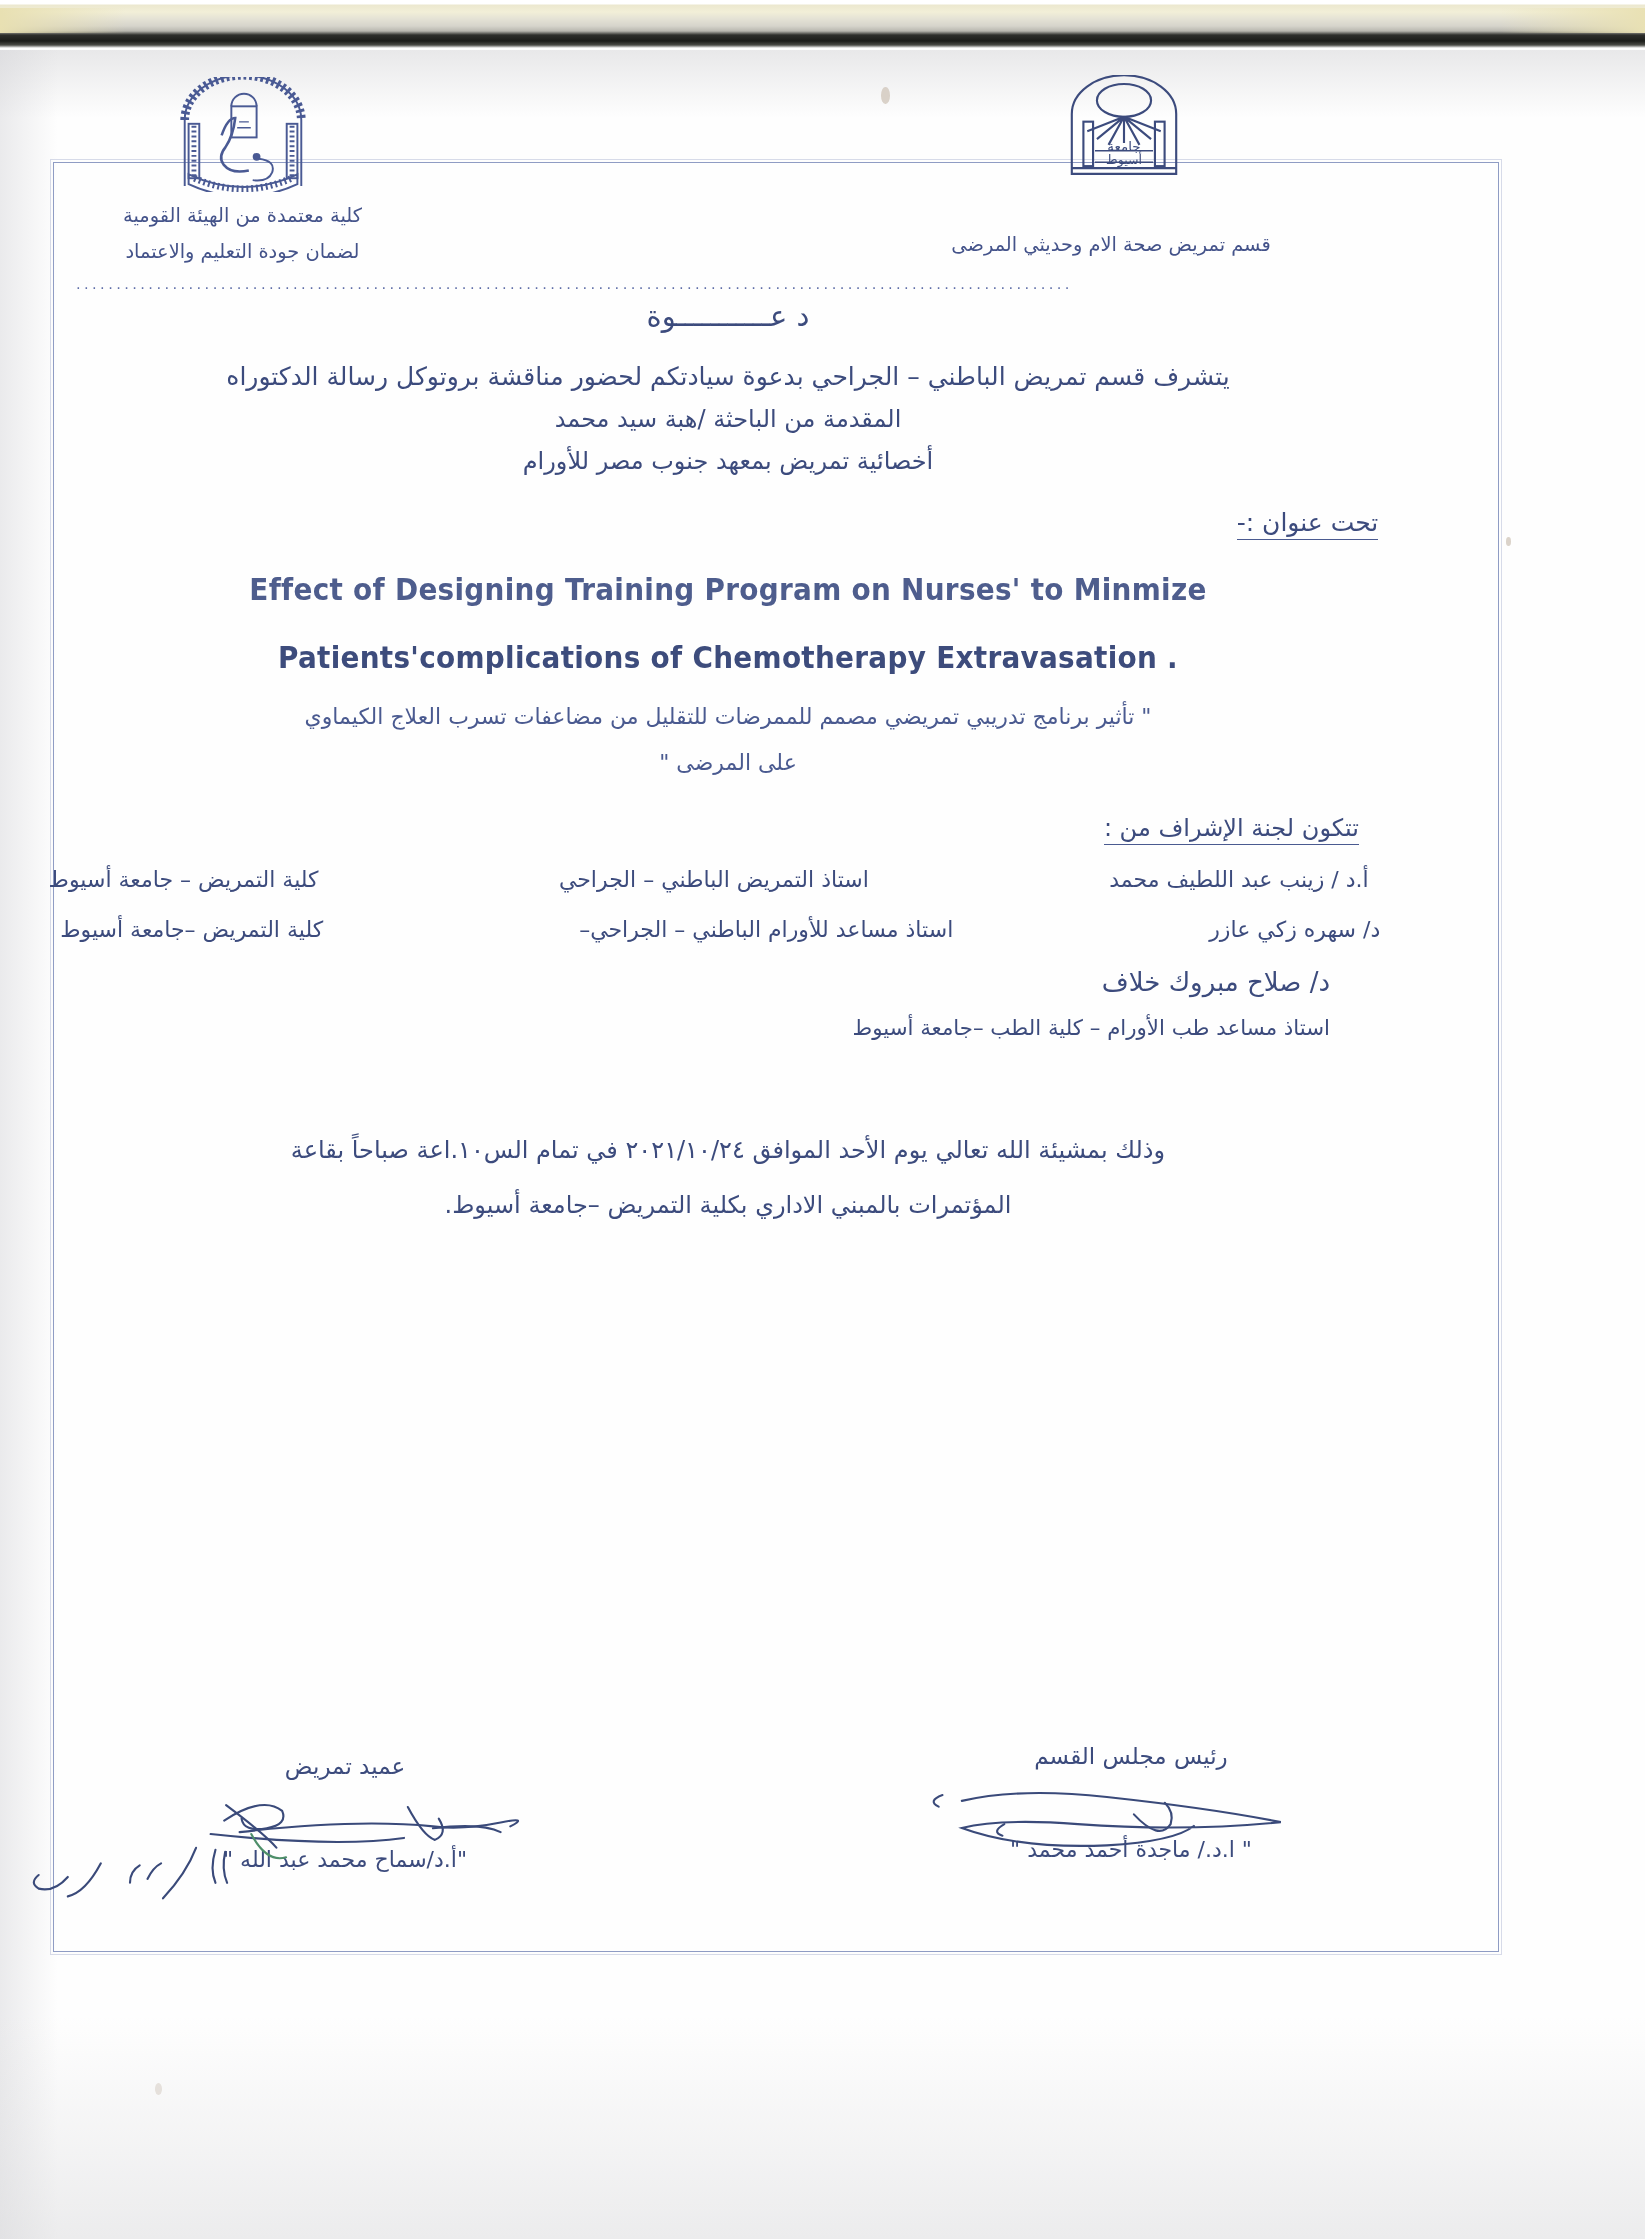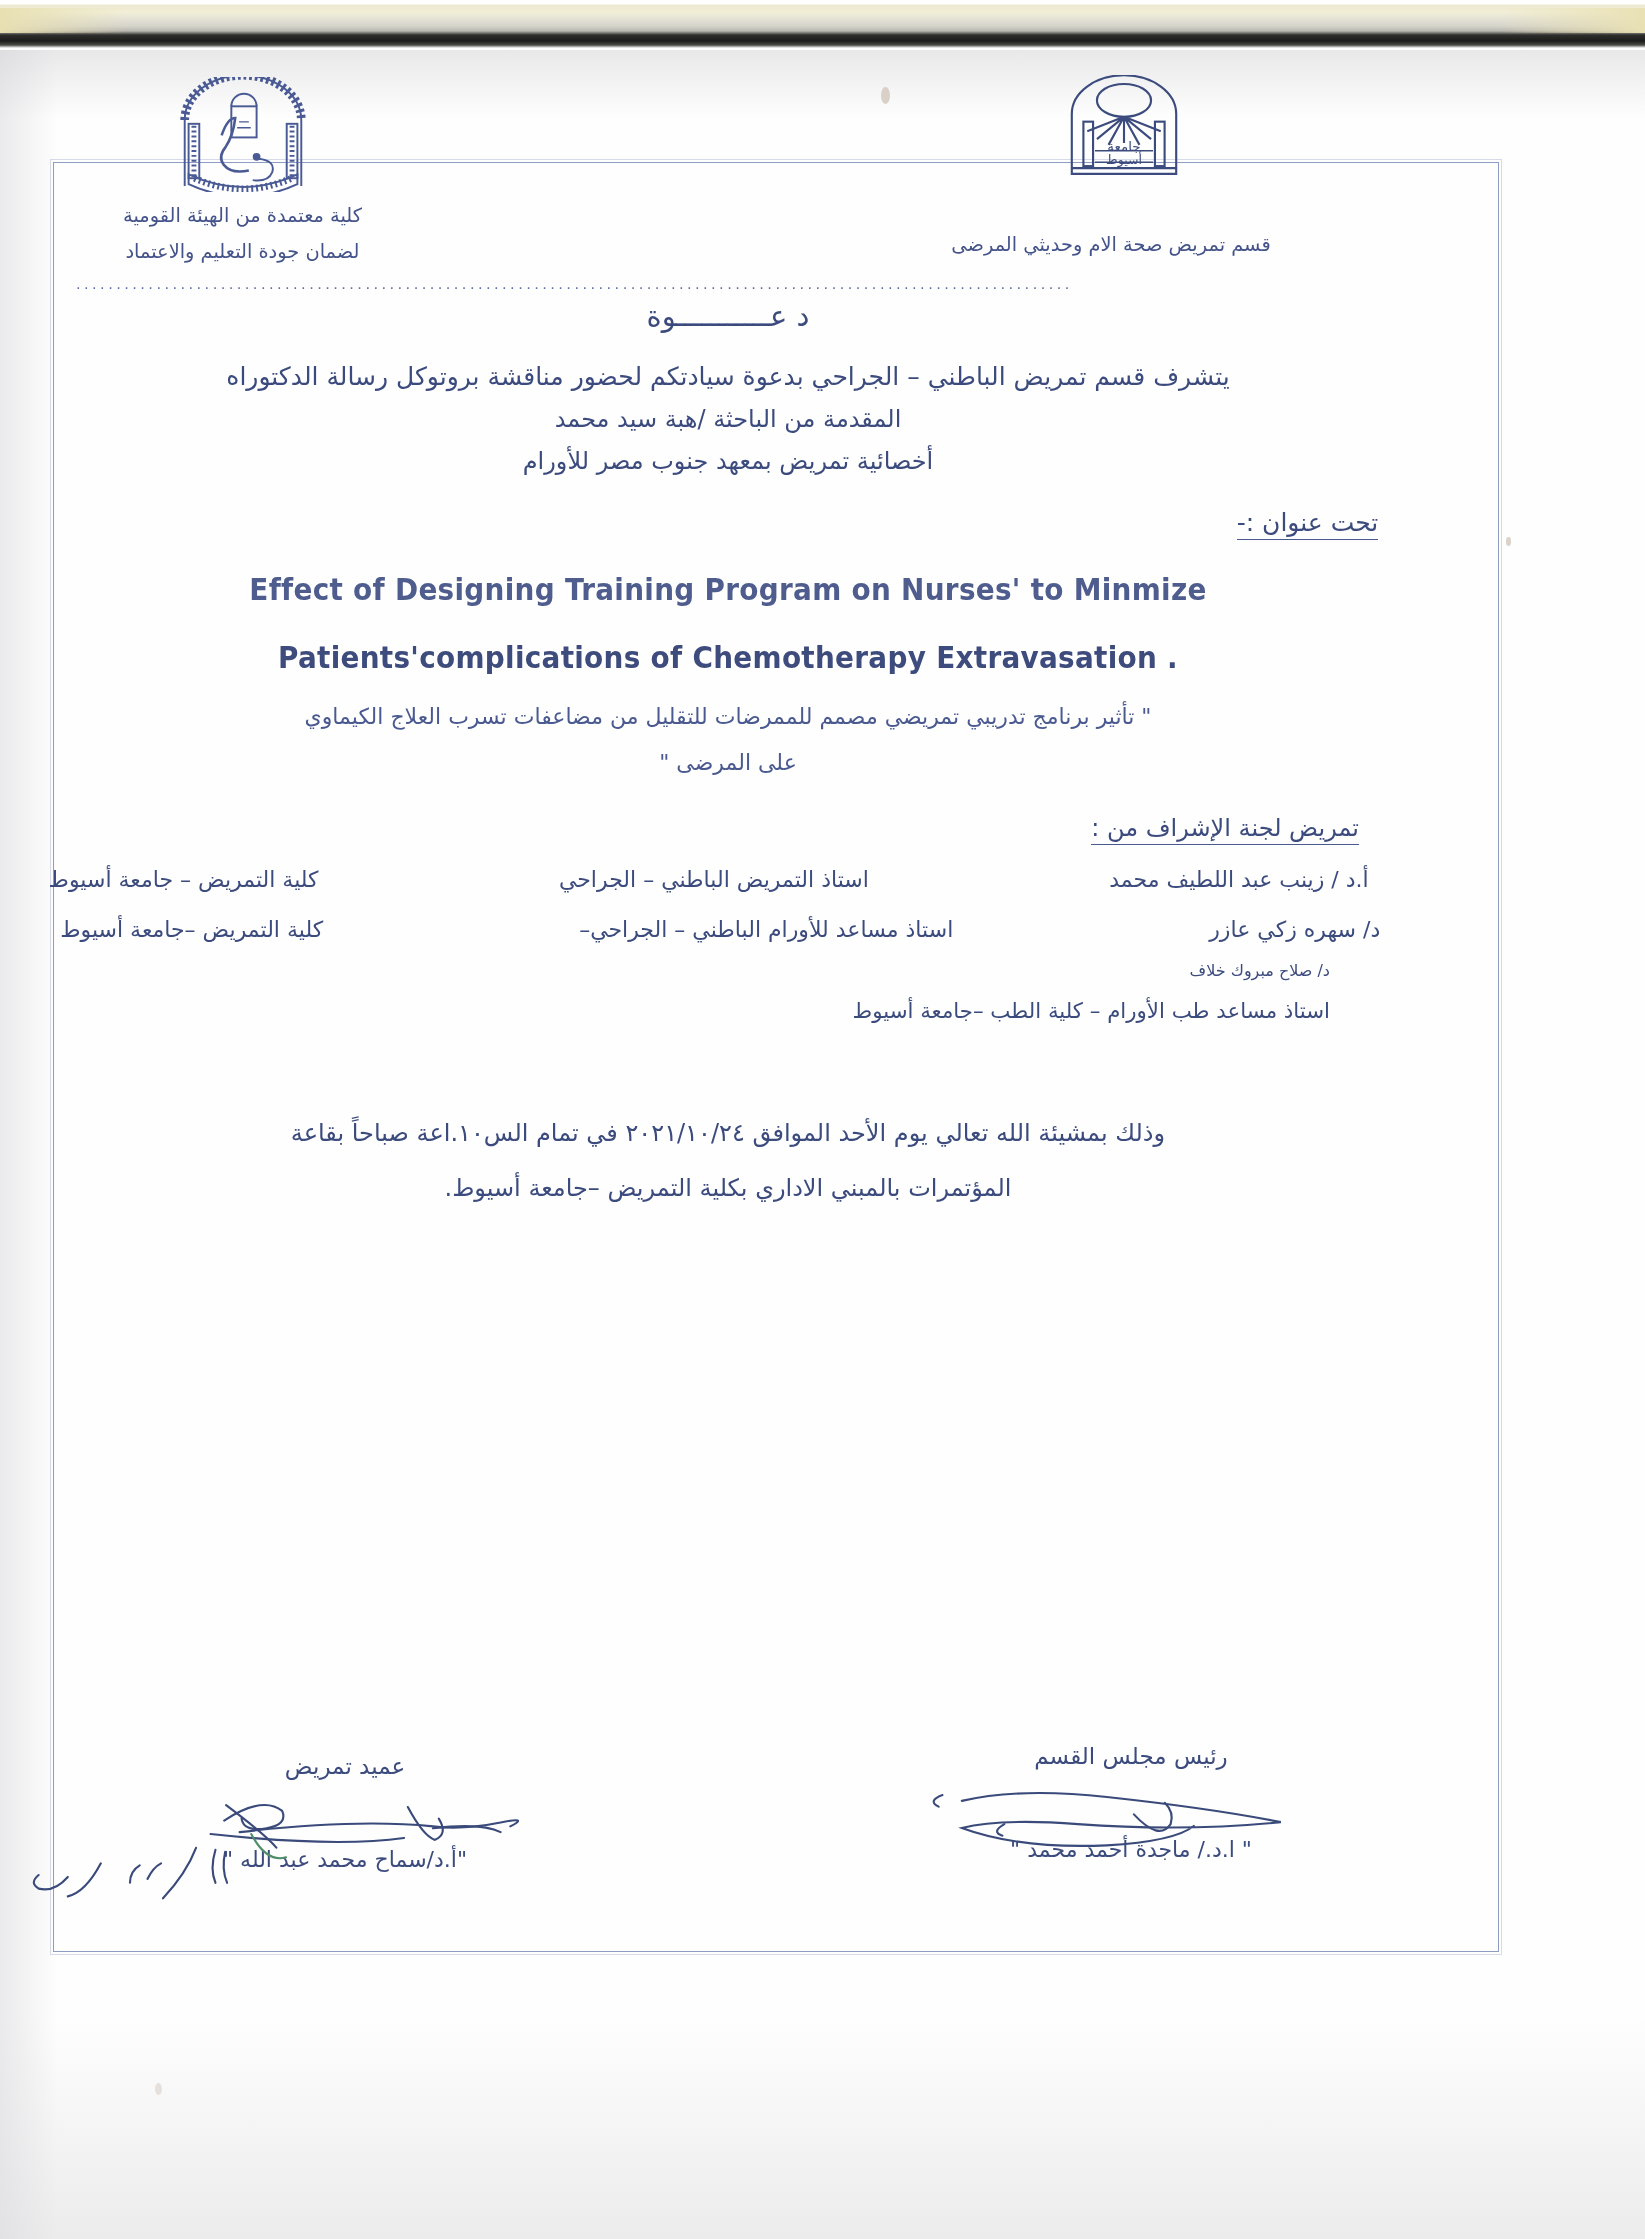--- a/index.html
+++ b/index.html
@@ -140,21 +140,21 @@
 
   .sup-row{
     display:flex;justify-content:space-between;align-items:baseline;
     font-size:22px;margin-top:25px;width:100%;
   }
   .sup-name{white-space:nowrap;}
   .sup-role{white-space:nowrap;}
   .sup-aff{white-space:nowrap;}
   #sup-row-1{padding-right:19.4px;padding-left:17.5px;}
   #sup-row-2{padding-right:7.8px;padding-left:0px;}
-  #sup3-name{text-align:right;font-size:16px;margin-top:19px;padding-right:58px;}
+  #sup3-name{text-align:right;font-size:26px;margin-top:25px;padding-right:58px;}
   #sup3-aff{text-align:right;font-size:21.3px;margin-top:17.5px;padding-right:0px;
             width:100%;}
   #sup3-aff .inner{display:inline-block;margin-right:58px;}
 
   .p-when{font-size:24px;text-align:center;margin-top:96px;}
   .p-where{font-size:24px;text-align:center;margin-top:27px;}
 
   
   #signatures{
     position:absolute;left:68px;top:1693px;width:1320px;height:184px;
@@ -257,21 +257,21 @@
 
     <div id="en1" class="en-title line">Effect of Designing Training Program on  Nurses' to Minmize</div>
 
     <div id="en2" class="en-title line">Patients'complications of Chemotherapy Extravasation .</div>
 
     <div class="ar-title line">" تأثير برنامج تدريبي تمريضي مصمم للممرضات للتقليل من مضاعفات تسرب العلاج الكيماوي</div>
 
     <div id="ar-title2" class="ar-title line">على المرضى "</div>
 
     <div id="t-committee" class="line">
-      <span>تمريض لجنة الإشراف من :</span>
+      <span>تتكون لجنة الإشراف من :</span>
     </div>
 
     <div id="sup-row-1" class="sup-row">
       <span class="sup-name">أ.د / زينب عبد اللطيف محمد</span>
       <span class="sup-role">استاذ التمريض الباطني  – الجراحي</span>
       <span class="sup-aff">كلية التمريض – جامعة أسيوط</span>
     </div>
 
     <div id="sup-row-2" class="sup-row">
       <span class="sup-name">د/ سهره زكي عازر</span>

